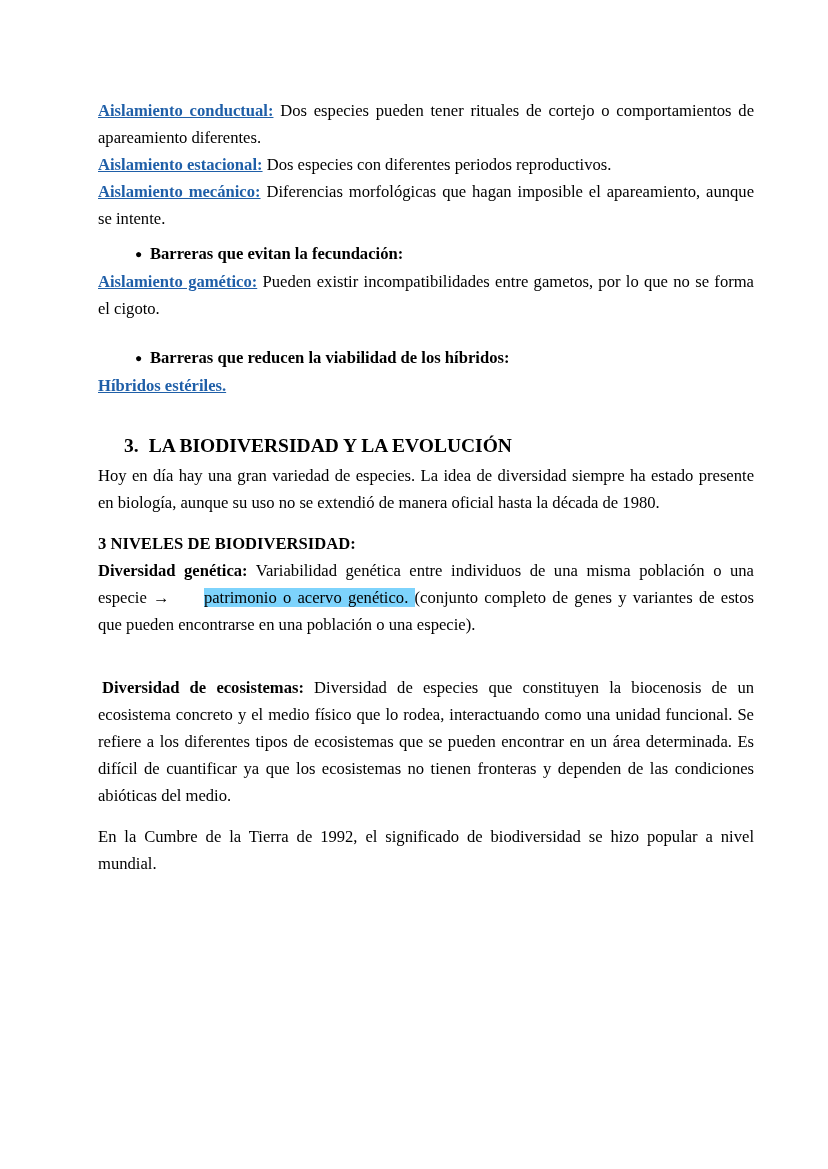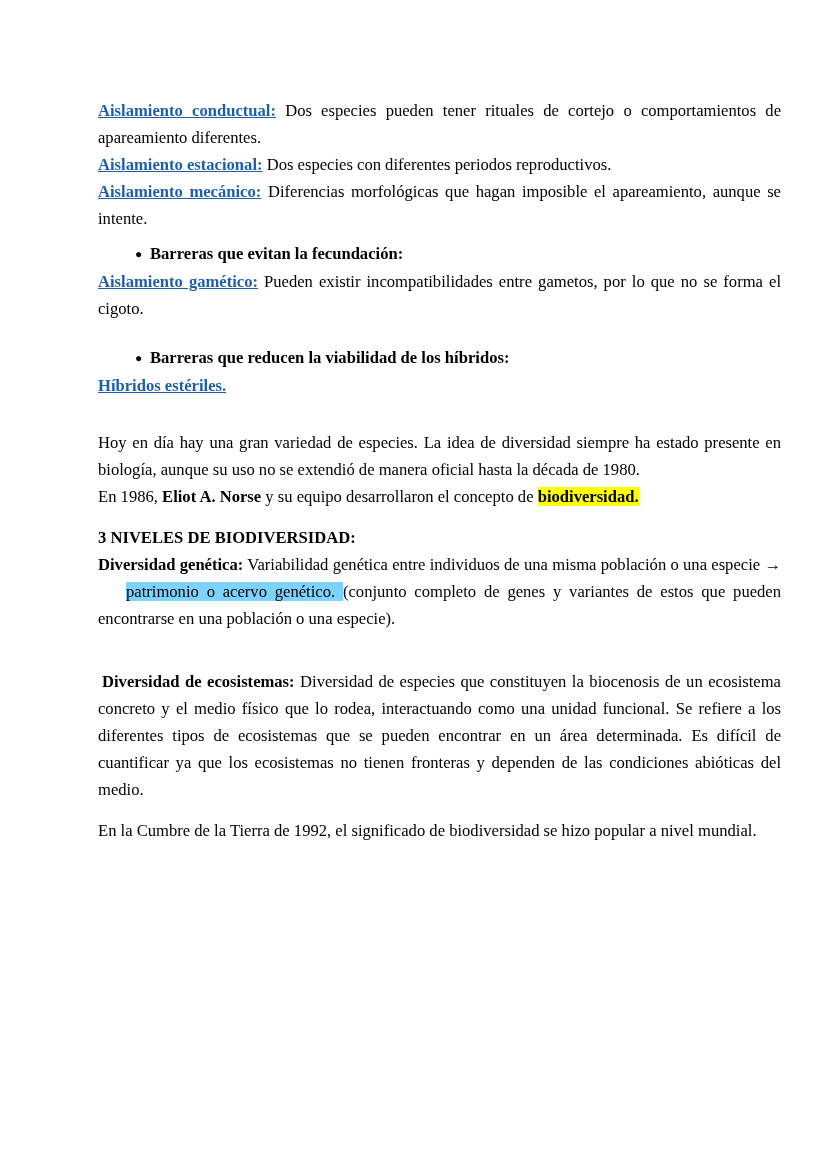--- a/index.html
+++ b/index.html
@@ -6,21 +6,21 @@
   html, body { margin: 0; padding: 0; background: #ffffff; }
   .page {
     width: 828px;
     height: 1169px;
     background: #ffffff;
     color: #000000;
     font-family: "Liberation Serif", "DejaVu Serif", serif;
     overflow: hidden;
   }
   .content {
-    padding: 97px 47px 0 98px;
+    padding: 97px 74px 0 98px;
   }
   p.body {
     margin: 0;
     font-size: 16.6px;
     line-height: 27px;
     text-align: justify;
   }
   .term {
     color: #1f5fa8;
     font-weight: bold;
@@ -84,25 +84,25 @@
 
     <div class="gap-22"></div>
 
     <p class="bullet-line"><span class="bullet">●</span><span>Barreras que reducen la viabilidad de los híbridos:</span></p>
 
 
     <p class="body"><span class="term">Híbridos estériles.</span></p>
 
     <div class="gap-30"></div>
 
+    <h1 class="heading"><span>3.</span><span class="heading-title">LA BIODIVERSIDAD Y LA EVOLUCIÓN</span></h1>
 
 
     <p class="body">Hoy en día hay una gran variedad de especies. La idea de diversidad siempre ha estado presente en biología, aunque su uso no se extendió de manera oficial hasta la década de 1980.</p>
 
-    <p class="body"><span>En 1986, </span><span class="bold">Eliot A. Norse</span><span> y su equipo desarrollaron el concepto de </span><span class="bold hl-yellow">biodiversidad.</span></p>
 
     <div class="gap-14"></div>
 
     <p class="subsection">3 NIVELES DE BIODIVERSIDAD:</p>
 
     <p class="body"><span class="bold">Diversidad genética:</span><span> Variabilidad genética entre individuos de una misma población o una especie → </span><span class="hl-green">patrimonio o acervo genético. </span><span>(conjunto completo de genes y variantes de estos que pueden encontrarse en una población o una especie).</span></p>
 
     <div class="gap-14"></div>
 
 

